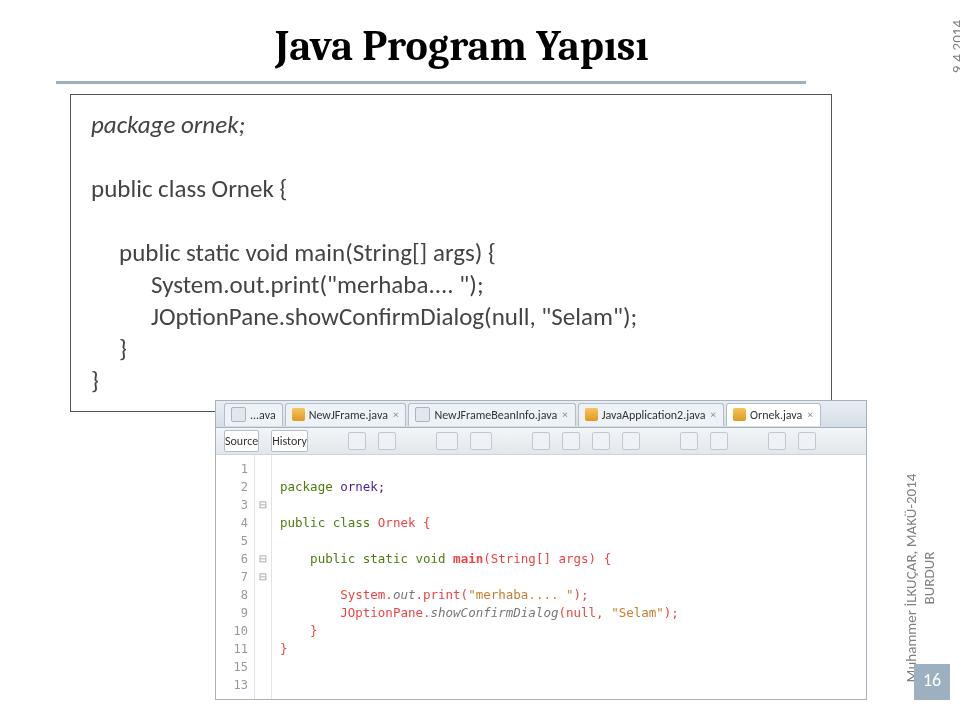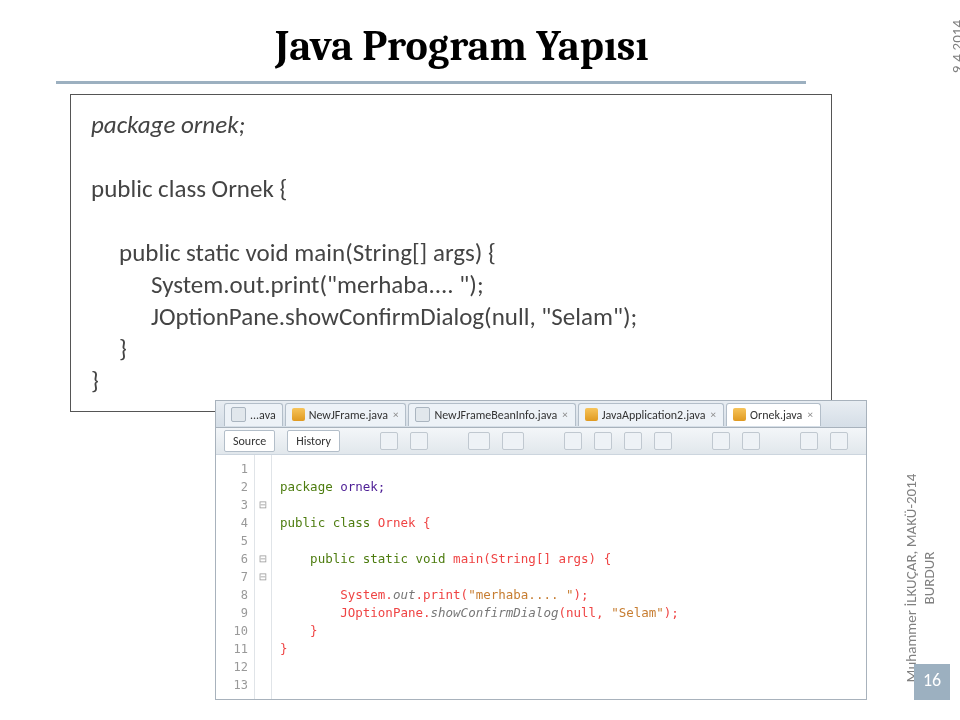--- a/index.html
+++ b/index.html
@@ -16,21 +16,21 @@
 .code-box .ind2{padding-left:60px}
 .ide{position:absolute;top:400px;left:215px;width:650px;border:1px solid #a8b2bc;background:#fff}
 .ide-tabs{display:flex;align-items:center;height:26px;background:linear-gradient(#e8edf2,#d5dee7);padding-left:8px;font-size:12px;color:#333;border-bottom:1px solid #a8b2bc;overflow:hidden}
 .tab{display:flex;align-items:center;gap:4px;height:22px;padding:0 6px;margin-right:2px;border:1px solid #b3bec9;border-bottom:none;background:#edf2f7;border-radius:3px 3px 0 0;white-space:nowrap}
 .tab.active{background:#fff}
 .tab .x{color:#888;font-size:11px;padding:0 1px}
 .ico{width:13px;height:13px;display:inline-block}
 .ico.j{background:linear-gradient(#f7c45a,#e09a20);border-radius:2px}
 .ico.g{background:#e1e7ec;border:1px solid #aab5c0;border-radius:2px}
 .ide-toolbar{display:flex;align-items:center;height:26px;background:linear-gradient(#f3f6f9,#e1e7ec);padding:0 8px;gap:12px;font-size:12px;color:#333;border-bottom:1px solid #ccd5de}
-.tb-btn{display:flex;align-items:center;height:20px;padding:0 8px;border:1px solid #b3bec9;background:#fff;border-radius:2px}
+.tb-btn{display:flex;align-items:center;height:20px;padding:0 0;border:1px solid #b3bec9;background:#fff;border-radius:2px}
 .tb-icon{width:16px;height:16px;border:1px solid #c0c8d0;background:#eef2f6;border-radius:2px}
 .tb-big{width:20px;height:16px;border:1px solid #c0c8d0;background:#eef2f6;border-radius:2px}
 .tb-gap{flex:0 0 16px}
 .ide-body{display:flex;background:#fff}
 .gutter{width:32px;background:#fff;border-right:1px solid #e0e4e8;text-align:right;padding:5px 6px 5px 0;font-family:Menlo,Consolas,monospace;font-size:12px;color:#999}
 .gutter div{height:18px;line-height:18px}
 .fold{width:16px;border-right:1px solid #e0e4e8;padding-top:5px;font-size:10px;color:#999}
 .fold div{height:18px;line-height:18px;text-align:center}
 .editor{flex:1;padding:5px 8px 5px 8px;font-family:Menlo,Consolas,monospace;font-size:12.5px}
 .editor .ln{height:18px;line-height:18px;white-space:pre}
@@ -118,21 +118,21 @@
         <div>2</div>
         <div>3</div>
         <div>4</div>
         <div>5</div>
         <div>6</div>
         <div>7</div>
         <div>8</div>
         <div>9</div>
         <div>10</div>
         <div>11</div>
-        <div>12</div>
+        <div>15</div>
         <div>13</div>
     </div>
     <div class="fold">
       <div></div>
         <div></div>
         <div>⊟</div>
         <div></div>
         <div></div>
         <div>⊟</div>
         <div>⊟</div>
@@ -142,21 +142,21 @@
         <div></div>
         <div></div>
         <div></div>
     </div>
     <div class="editor">
       <div class="ln"></div>
       <div class="ln"><span class="kw">package</span><span class="pkg"> ornek;</span></div>
       <div class="ln"></div>
       <div class="ln"><span class="kw">public class </span><span class="plain">Ornek</span><span class="plain"> {</span></div>
       <div class="ln"></div>
-      <div class="ln"><span>    </span><span class="kw">public static void </span><span class="plain" style="font-weight:400">main</span><span class="plain">(String[] args) {</span></div>
+      <div class="ln"><span>    </span><span class="kw">public static void </span><span class="plain" style="font-weight:700">main</span><span class="plain">(String[] args) {</span></div>
       <div class="ln"></div>
       <div class="ln"><span class="plain">        System.</span><span class="it2">out</span><span class="plain">.print(</span><span class="str">"merhaba.... "</span><span class="plain">);</span></div>
       <div class="ln"><span class="plain">        JOptionPane.</span><span class="it2">showConfirmDialog</span><span class="plain">(null, </span><span class="str">"Selam"</span><span class="plain">);</span></div>
       <div class="ln"><span class="plain">    }</span></div>
       <div class="ln"><span class="plain">}</span></div>
       <div class="ln"></div>
     </div>
   </div>
 </div>
 

